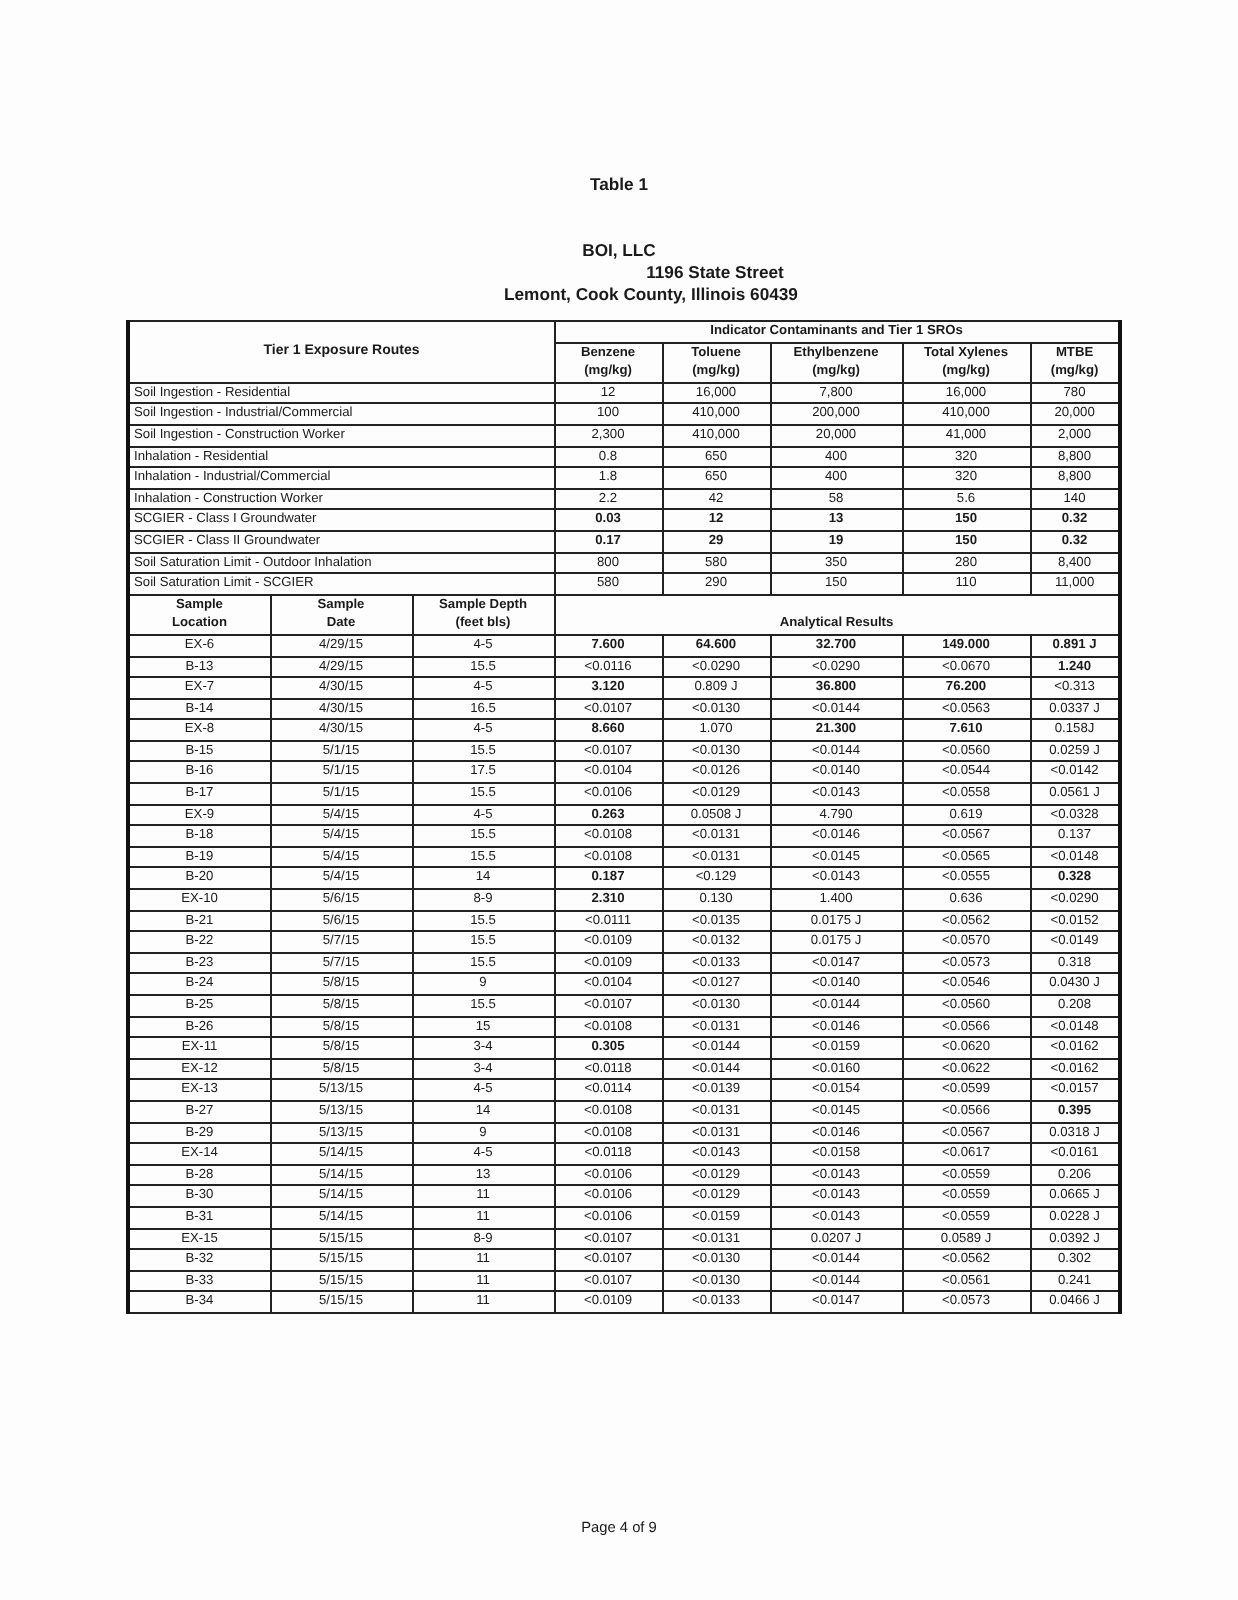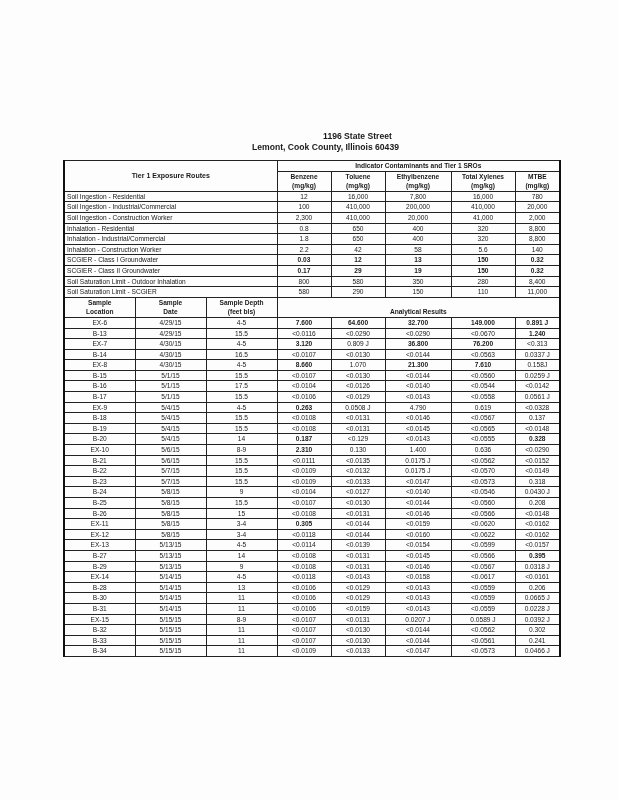--- a/index.html
+++ b/index.html
@@ -26,20 +26,22 @@
   table.res .hd td { font-weight: bold; }
   td.ic-title { font-weight: bold; border-bottom: 1px solid #222; }
   td.thick-l { border-left: 2px solid #111 !important; }
   td.thick-r { border-right: 2px solid #111 !important; }
   .footer { position: absolute; top: 759px; left: 0; width: 619px; text-align: center; font-size: 7.4px; }
 </style>
 </head>
 <body>
 
 <div class="page">
+  <div class="hdr h-table">Table 1</div>
+  <div class="hdr h-co">BOI, LLC</div>
   <div class="hdr h-addr">1196 State Street</div>
   <div class="hdr h-city">Lemont, Cook County, Illinois 60439</div>
 
   <table class="res">
     <colgroup>
       <col style="width:71px">
         <col style="width:71px">
         <col style="width:71px">
       <col style="width:54px">
         <col style="width:54px">
@@ -481,13 +483,14 @@
           <td>11</td>
           <td class="">&lt;0.0109</td>
           <td class="">&lt;0.0133</td>
           <td class="">&lt;0.0147</td>
           <td class="">&lt;0.0573</td>
           <td class="thick-r">0.0466 J</td>
         </tr>
       </tbody>
   </table>
 
+  <div class="footer">Page 4 of 9</div>
 </div>
 
 </body></html>

